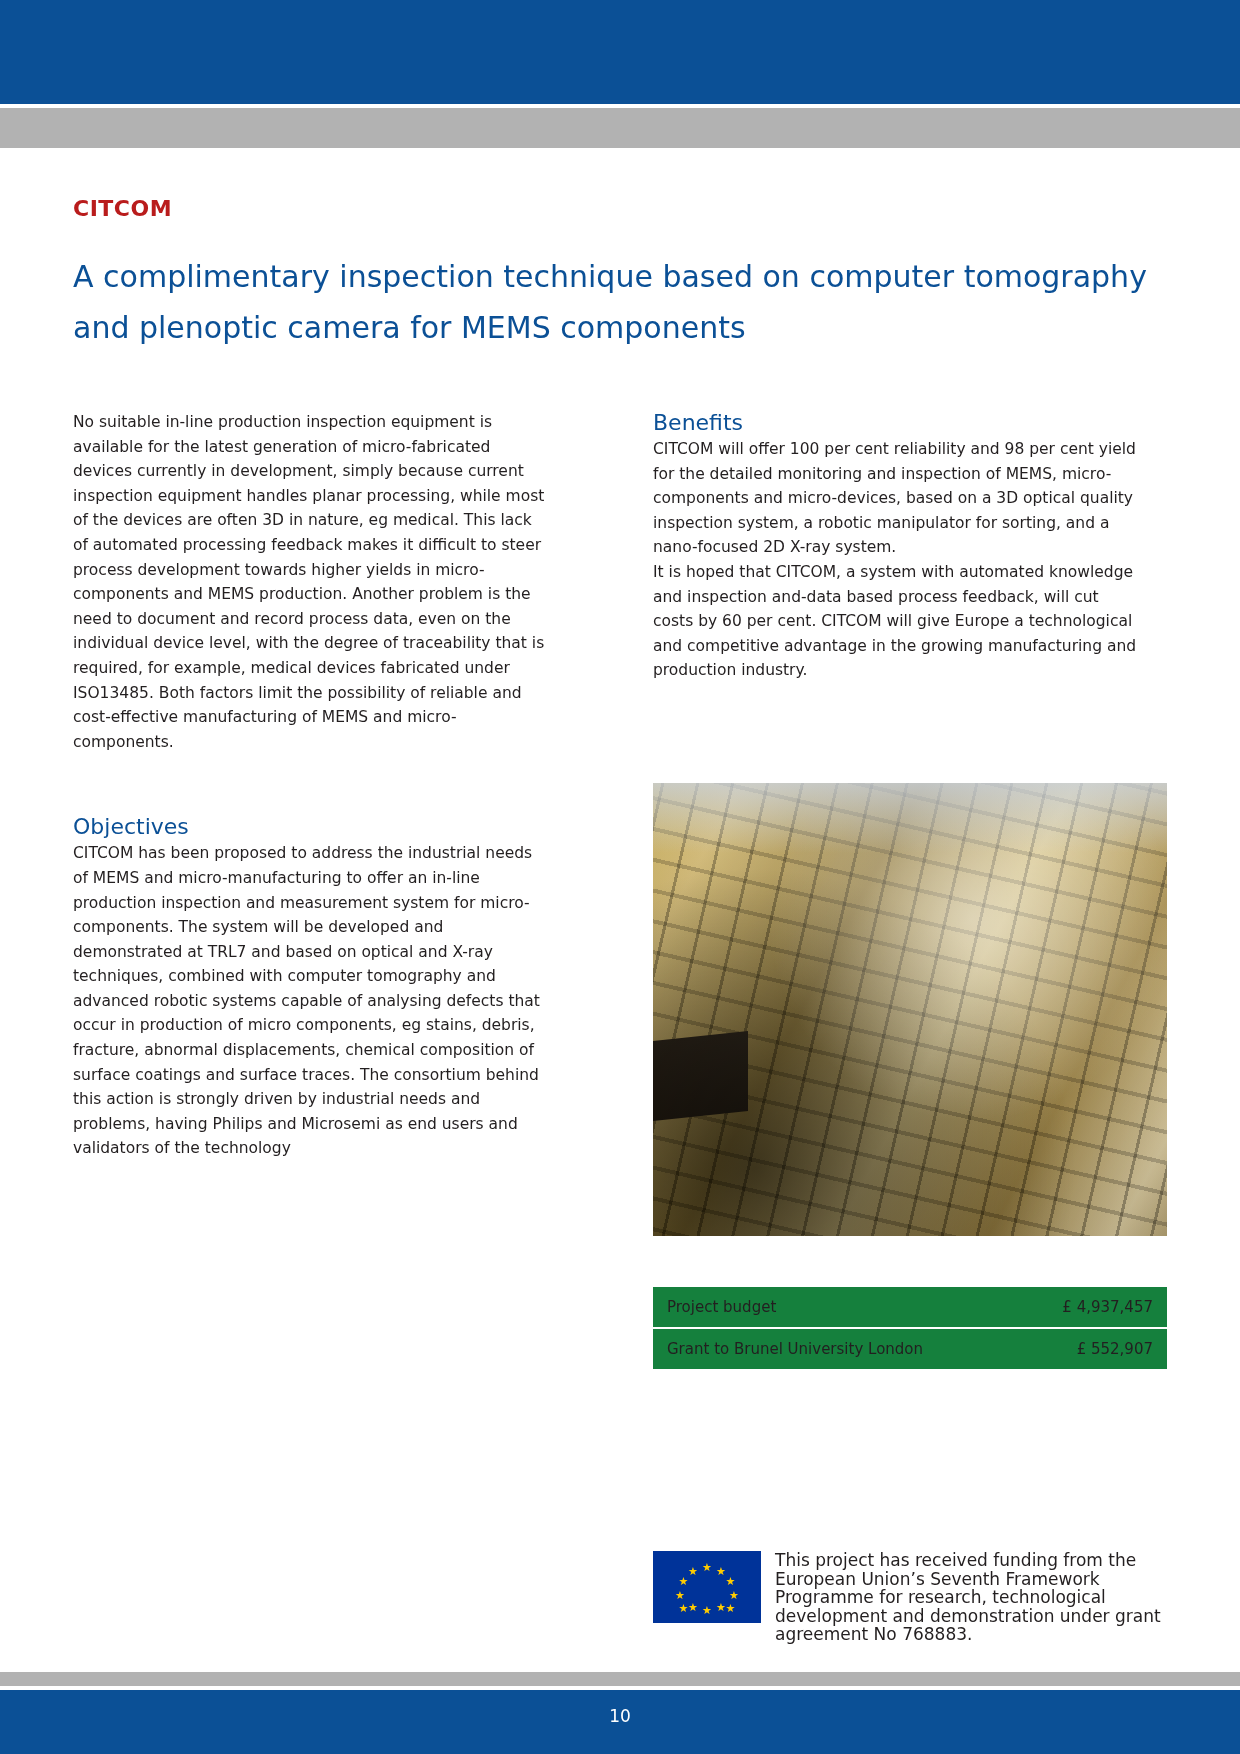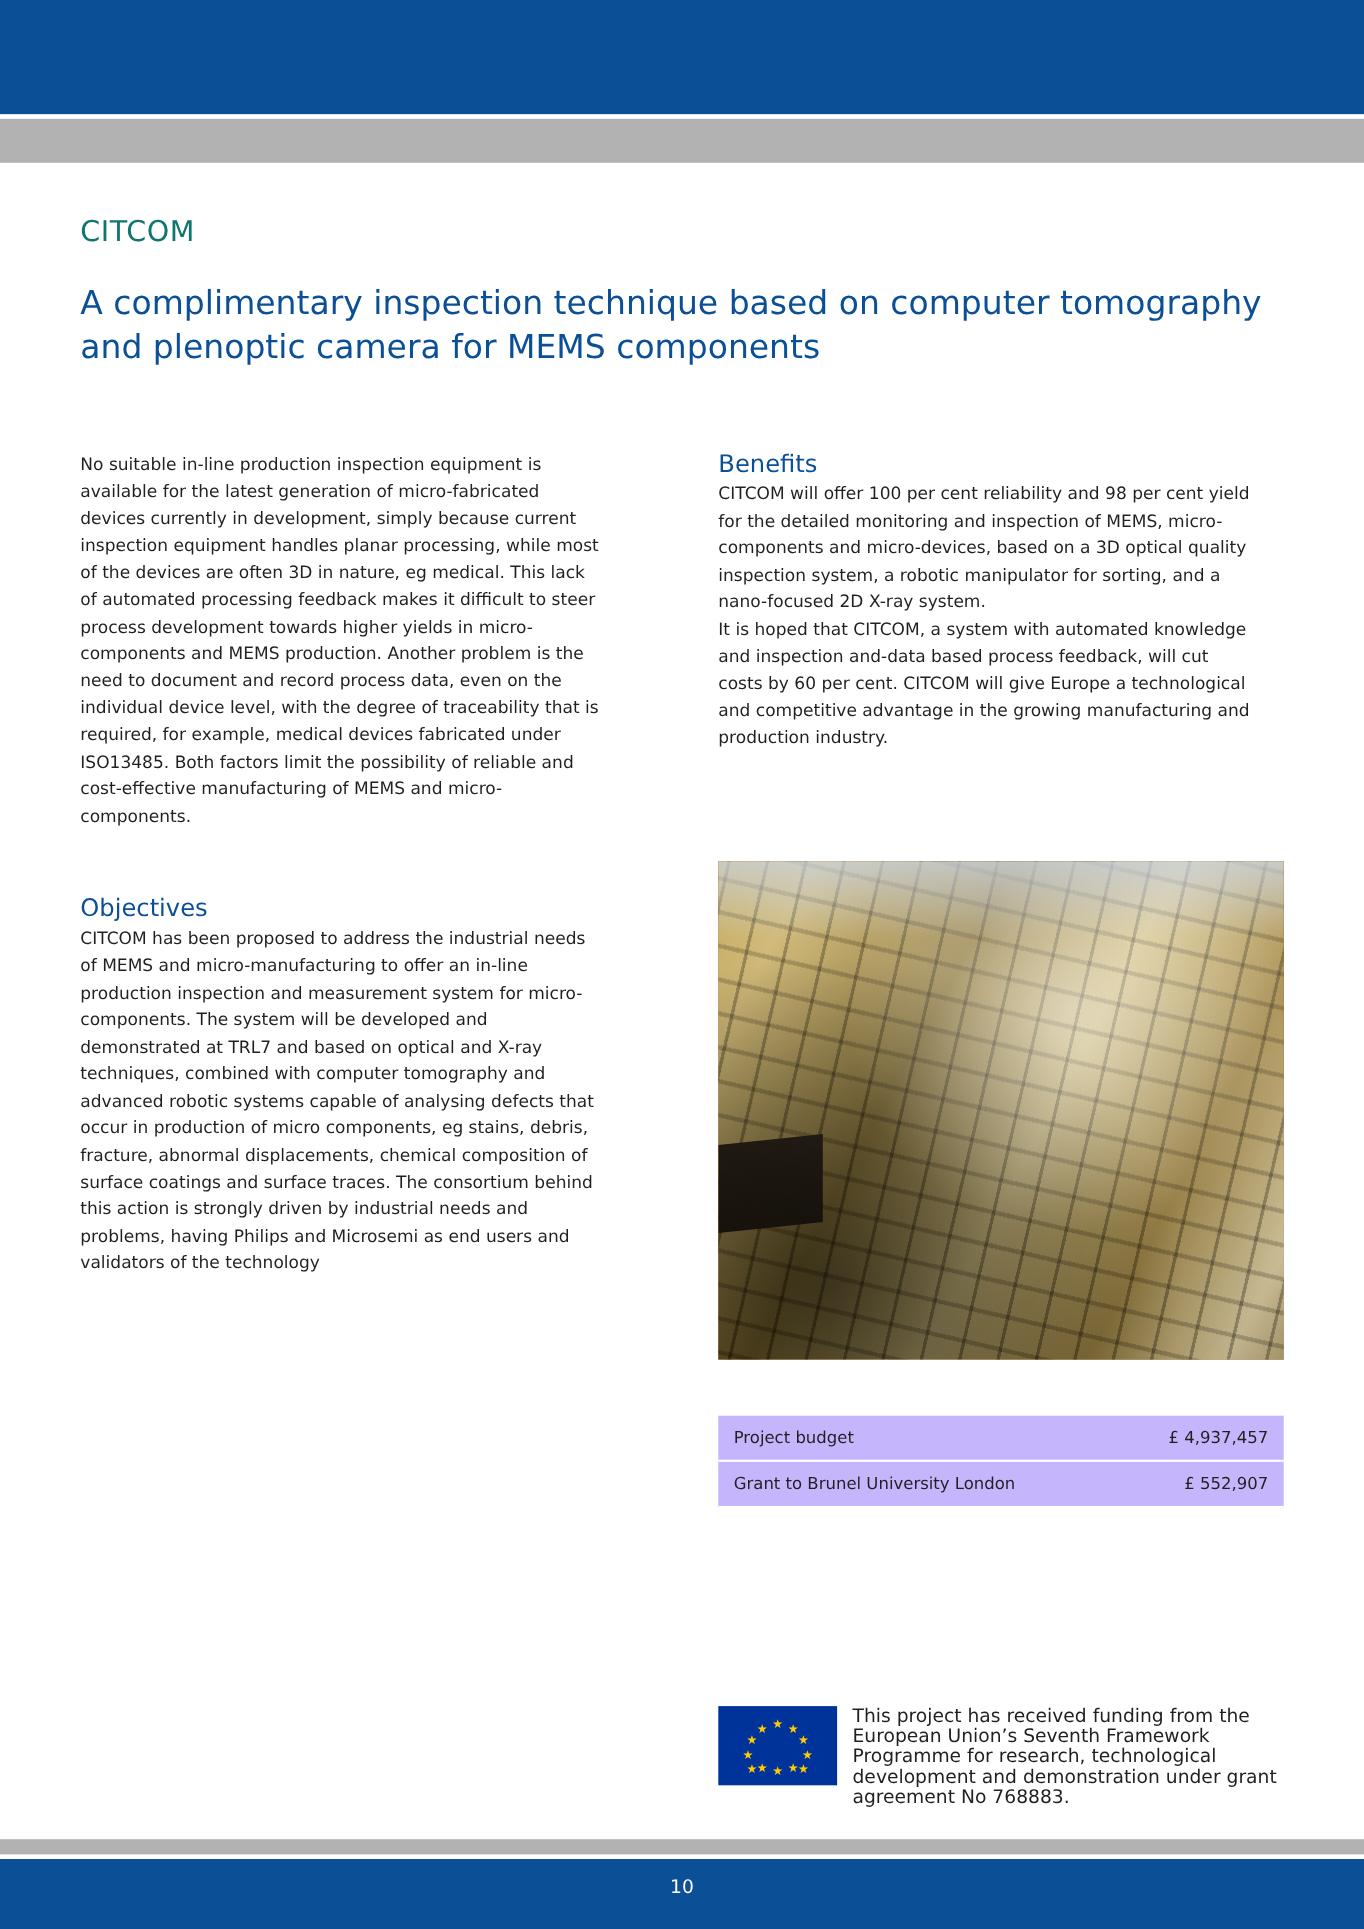--- a/index.html
+++ b/index.html
@@ -35,29 +35,29 @@
     width: 1240px; height: 40px;
     background: #b2b2b2;
   }
   
   .content {
     position: absolute;
     left: 73px; top: 196px;
     width: 1094px;
   }
   .proj-code {
-    font-size: 26px;
+    font-size: 22px;
     letter-spacing: 0.5px;
-    color: #0f766e;
-    font-weight: normal;
+    color: #b91c1c;
+    font-weight: bold;
   }
   .proj-title {
     margin-top: 30px;
     font-size: 30px;
-    line-height: 40px;
+    line-height: 51px;
     color: #0b5096;
     font-weight: normal;
   }
   
   .cols {
     position: absolute;
     left: 73px; top: 410px;
     width: 1094px;
   }
   .col-left {
@@ -126,21 +126,21 @@
   
   .budget {
     position: absolute;
     left: 653px; top: 1287px;
     width: 514px;
   }
   .budget-row {
     display: flex;
     justify-content: space-between;
     align-items: center;
-    background: #c4b5fd;
+    background: #15803d;
     padding: 11px 14px 11px 14px;
     font-size: 15px;
     color: #231f20;
     border-bottom: 2px solid #ffffff;
   }
   .budget-row .val { font-variant-numeric: tabular-nums; margin-left: 46px; }
   .budget-partners {
     background: #e3e3e3;
     padding: 12px 14px 14px 14px;
     font-size: 15px;

